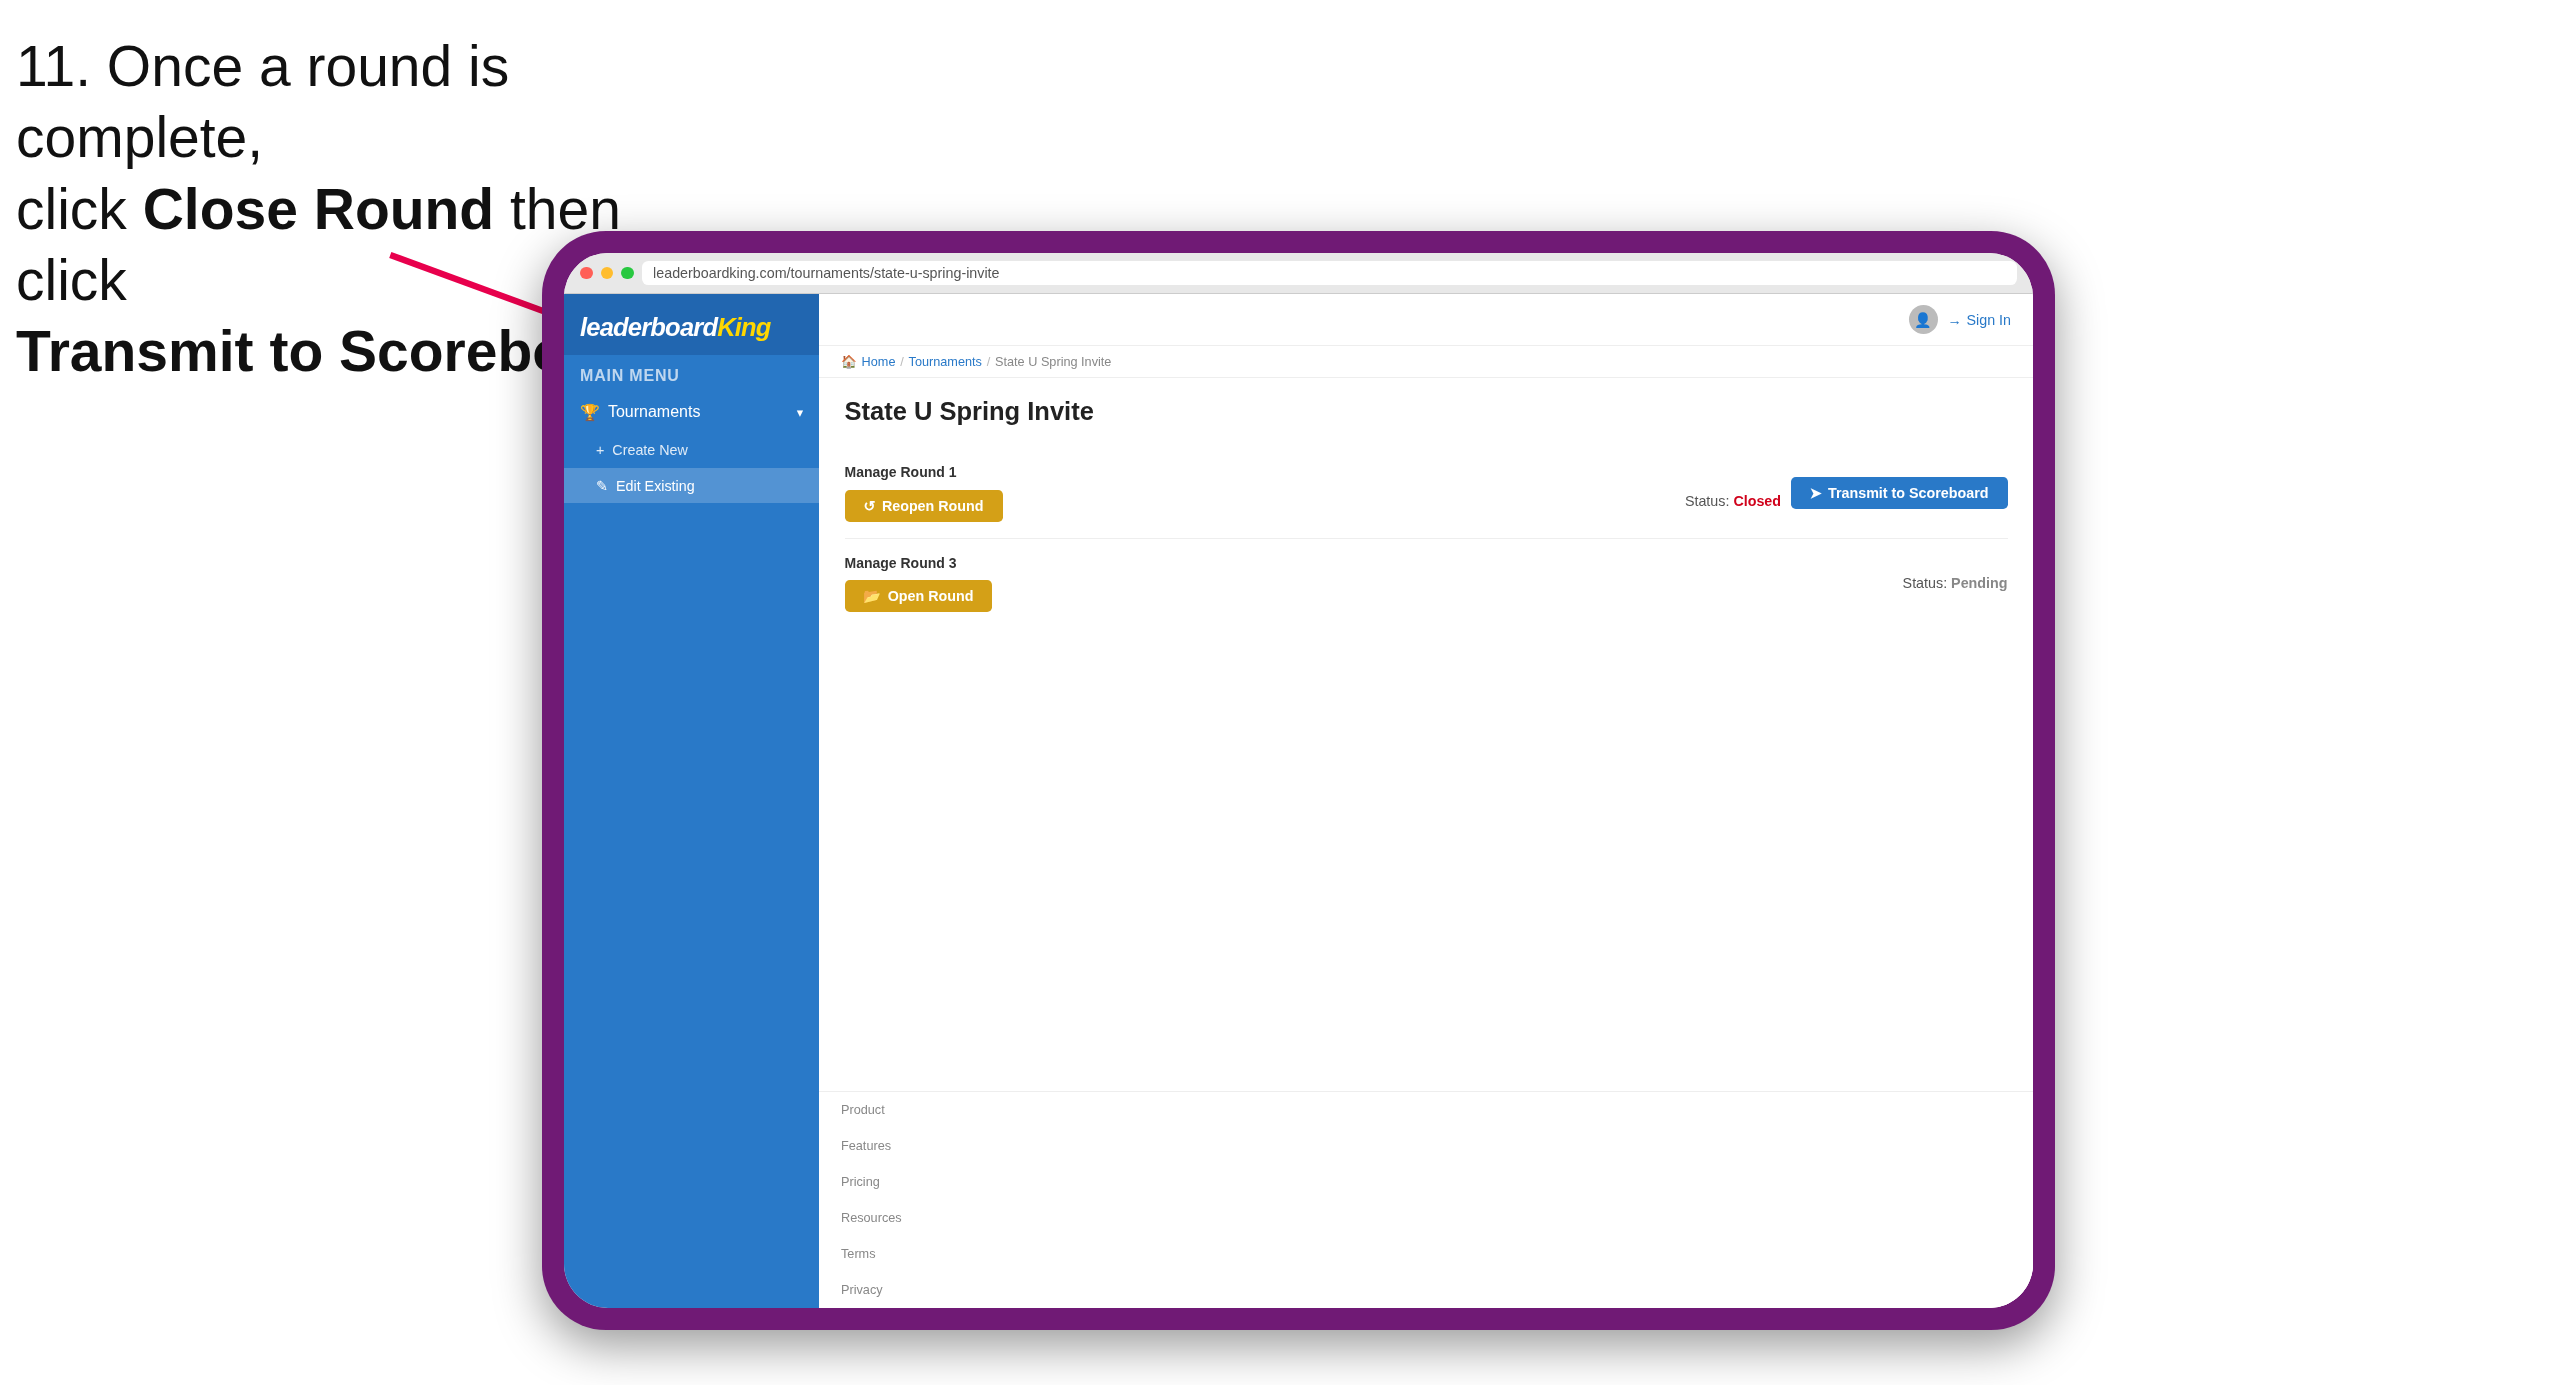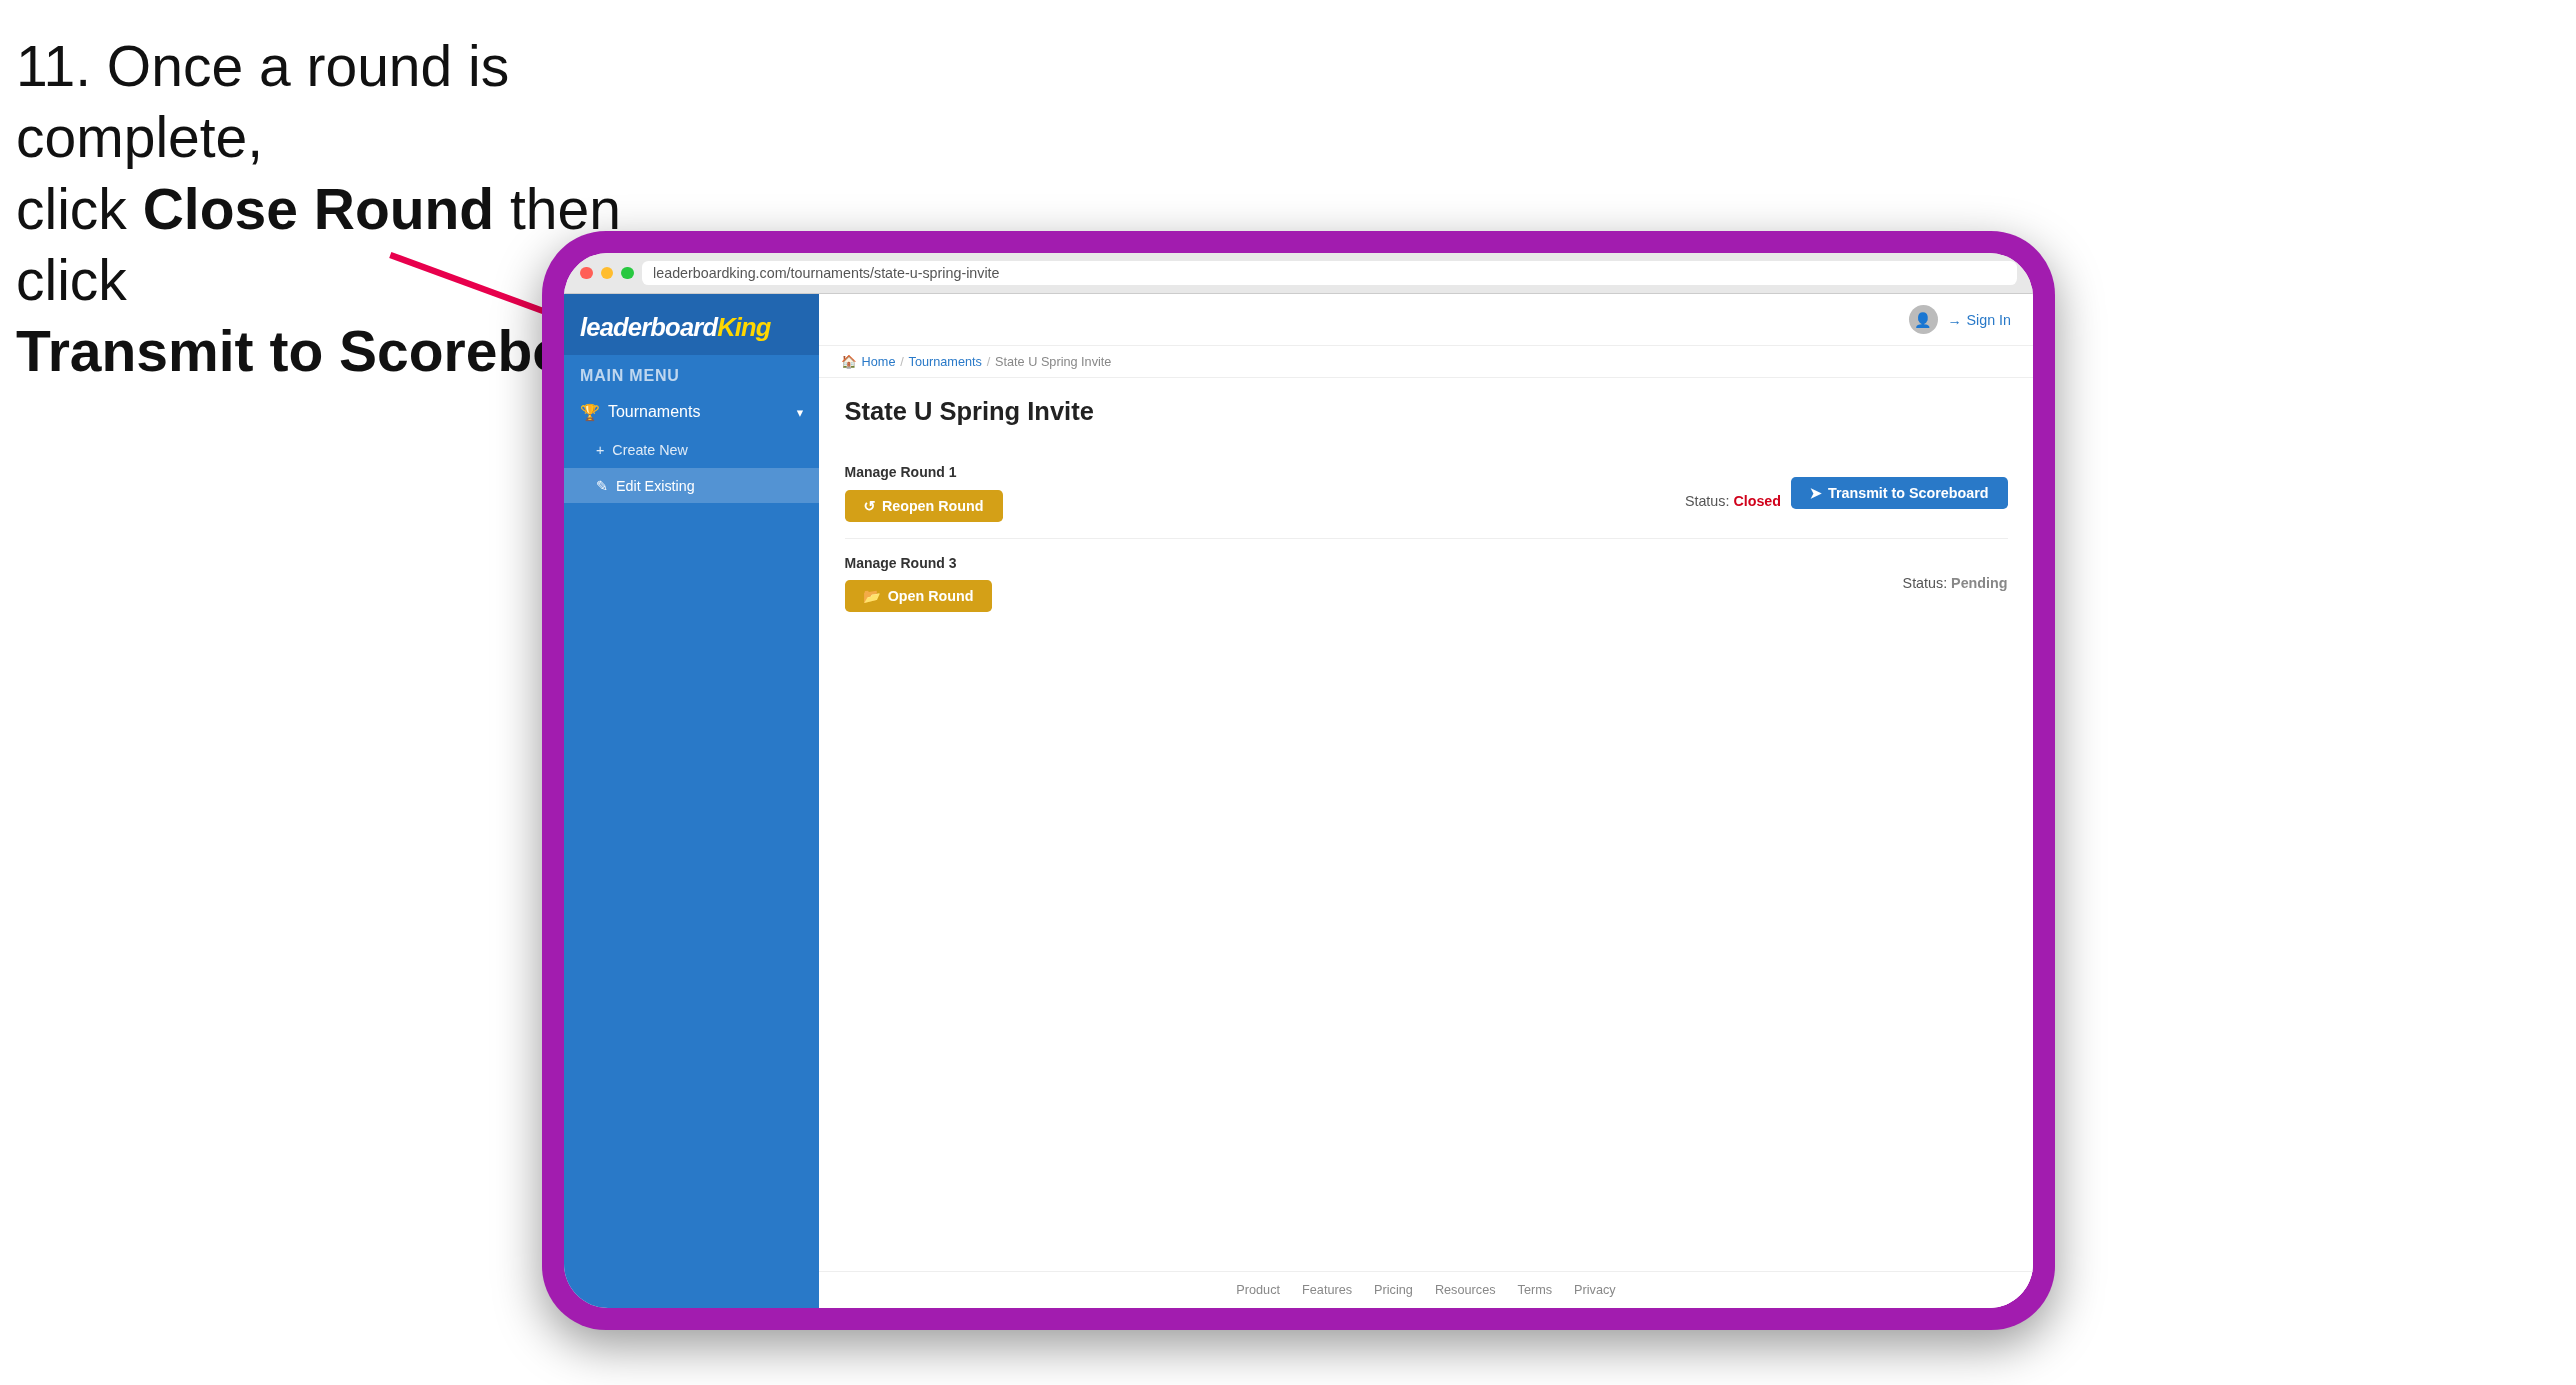--- a/index.html
+++ b/index.html
@@ -37,21 +37,21 @@
       pointer-events: none;
     }
 
     
     .tablet-device {
       position: absolute;
       top: 231px;
       left: 542px;
       width: 1513px;
       height: 1099px;
-      background: #a21caf;
+      background: #701a75;
       border-radius: 64px;
       padding: 22px;
       box-shadow: 0 16px 48px rgba(0,0,0,0.4);
     }
 
     .tablet-screen {
       width: 100%;
       height: 100%;
       background: #f0f0f0;
       border-radius: 44px;
@@ -301,20 +301,21 @@
     }
 
     
     .app-footer {
       border-top: 0.8px solid #eee;
       padding: 11px 22px;
       display: flex;
       gap: 22px;
       justify-content: center;
       background: white;
+      flex-direction: column;
     }
     .footer-link {
       font-size: 12.7px;
       color: #888;
       cursor: pointer;
     }
     .icon-chevron-down::after { content: '▾'; font-size: 12.7px; }
   </style>
 </head>
 <body>

